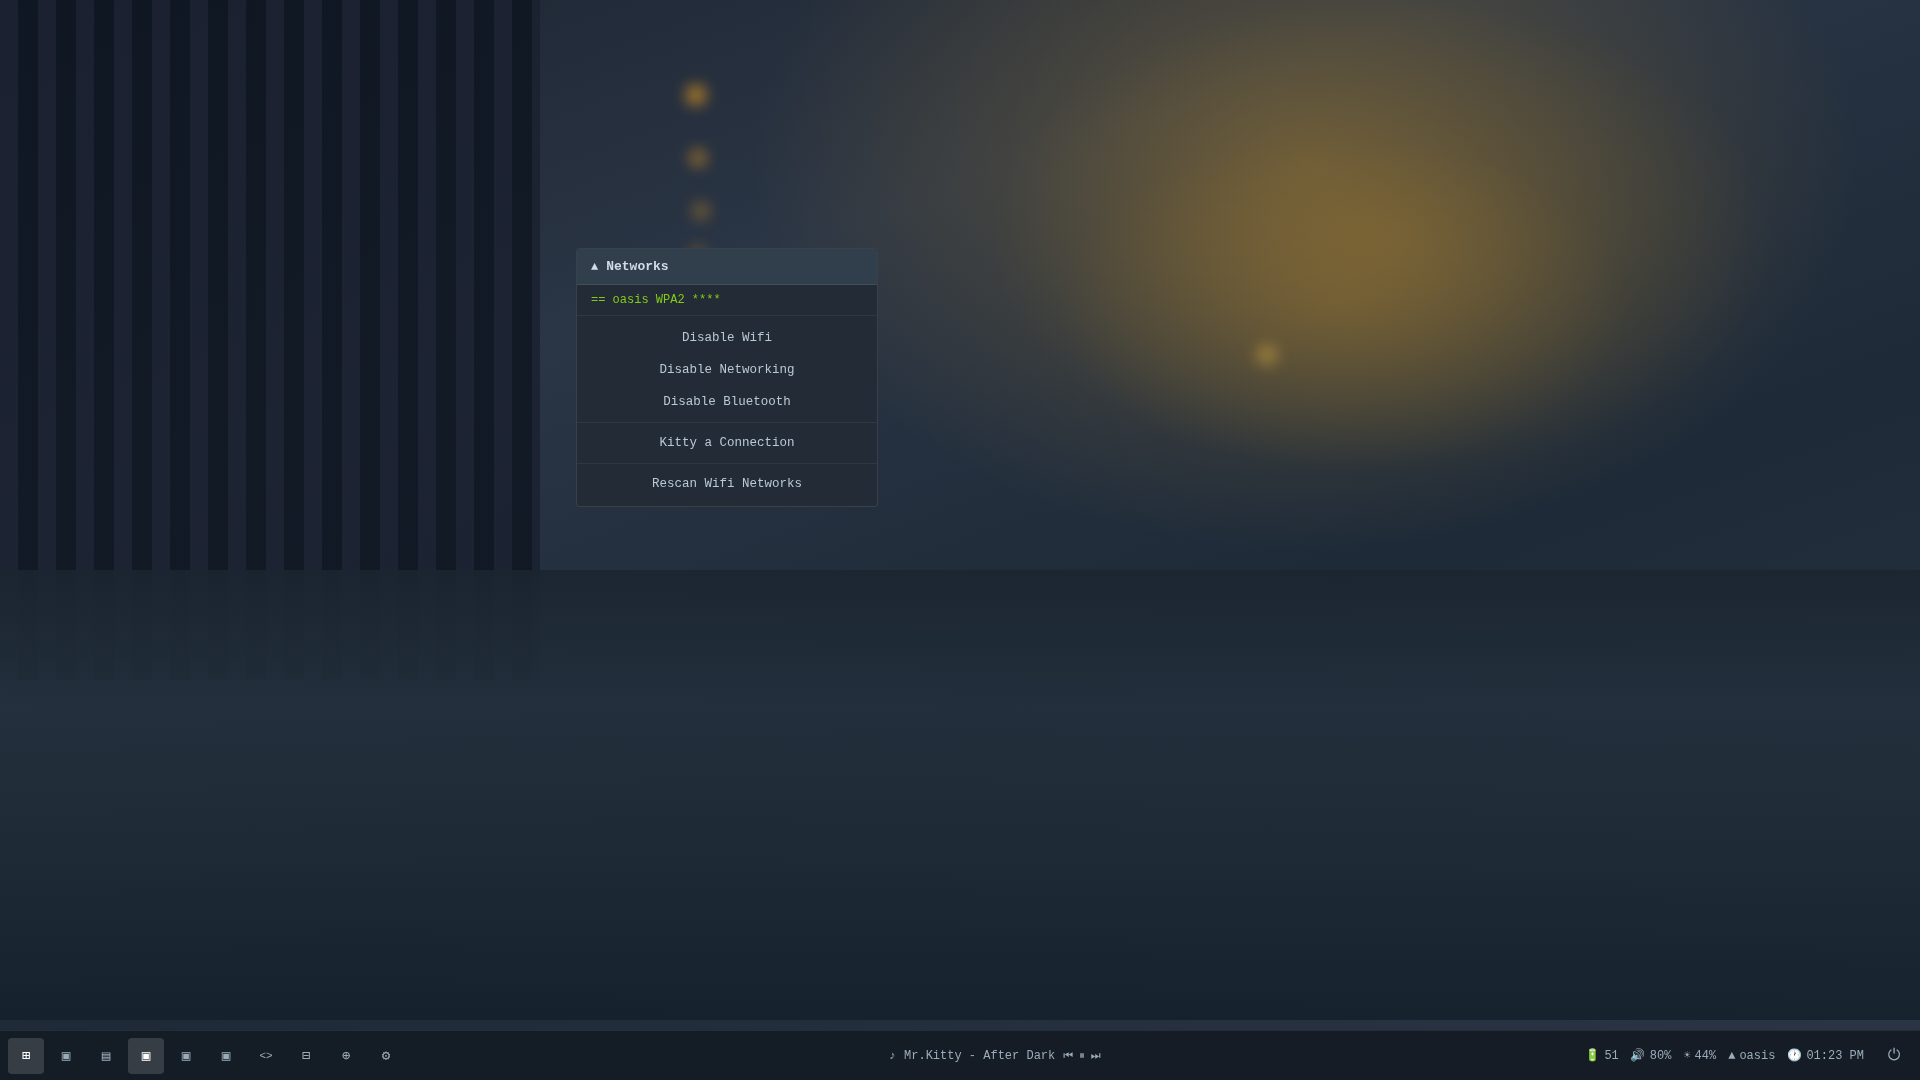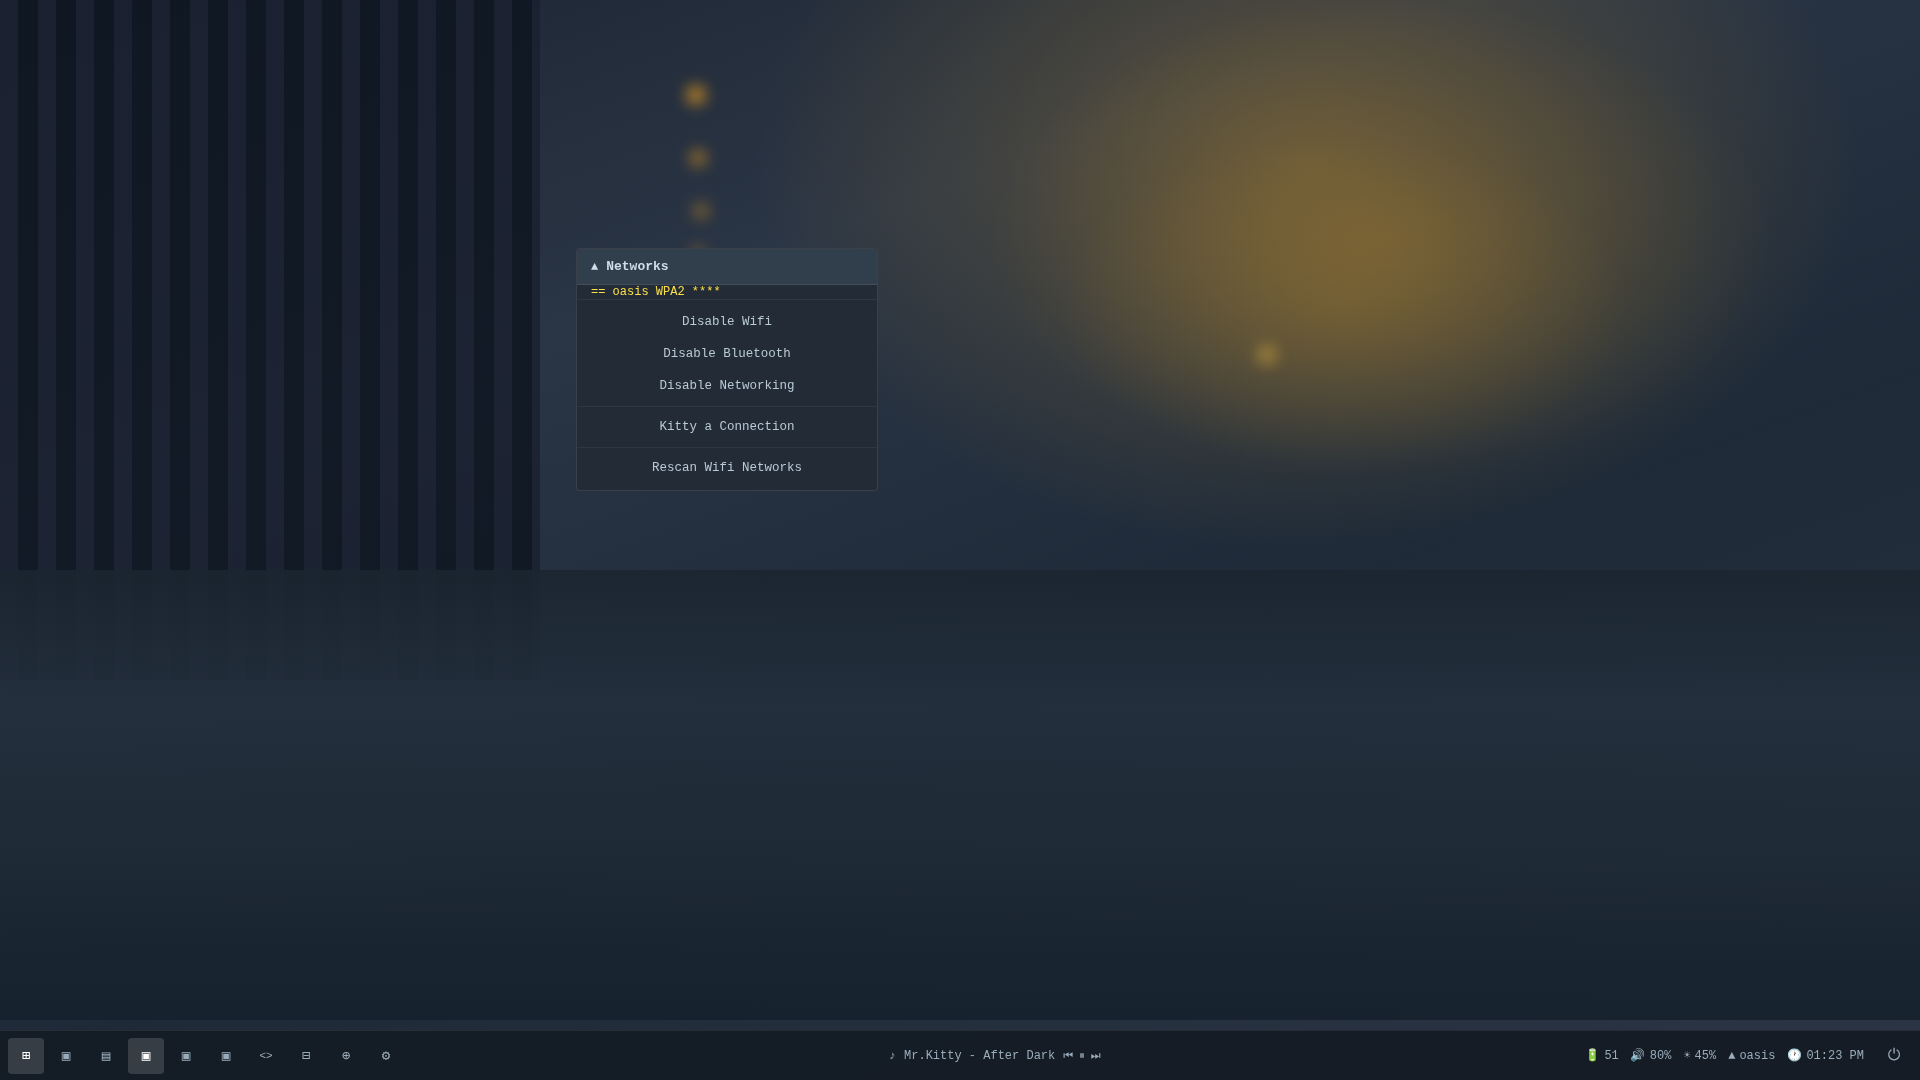--- a/index.html
+++ b/index.html
@@ -174,22 +174,22 @@
       font-weight: bold;
       border-bottom: 1px solid rgba(255,255,255,0.08);
     }
 
     .wifi-icon-header {
       color: #d0dce8;
       font-size: 12px;
     }
 
     .network-current {
-      padding: 0 14px;
-      color: #fde047;
+      padding: 8px 14px;
+      color: #84cc16;
       font-size: 12px;
       font-family: 'Courier New', monospace;
       border-bottom: 1px solid rgba(255,255,255,0.06);
     }
 
     .network-menu-items {
       padding: 6px 0;
       text-align: center;
     }
 
@@ -239,22 +239,22 @@
 </div>
 
 <div class="network-menu">
   <div class="network-menu-header">
     <span class="wifi-icon-header">▲</span>
     <span>Networks</span>
   </div>
   <div class="network-current">== oasis  WPA2  ****</div>
   <div class="network-menu-items">
     <div class="network-menu-item">Disable Wifi</div>
+    <div class="network-menu-item">Disable Networking</div>
     <div class="network-menu-item">Disable Bluetooth</div>
-    <div class="network-menu-item">Disable Networking</div>
     <div class="separator"></div>
     <div class="network-menu-item">Kitty a Connection</div>
     <div class="separator"></div>
     <div class="network-menu-item">Rescan Wifi Networks</div>
   </div>
 </div>
 
 <div class="taskbar">
   <div class="taskbar-left">
     <div class="taskbar-btn active">⊞</div>
@@ -283,21 +283,21 @@
     <div class="taskbar-right-item">
       <span>🔋</span>
       <span>51</span>
     </div>
     <div class="taskbar-right-item">
       <span>🔊</span>
       <span>80%</span>
     </div>
     <div class="taskbar-right-item">
       <span>☀</span>
-      <span>45%</span>
+      <span>44%</span>
     </div>
     <div class="taskbar-right-item">
       <span>▲</span>
       <span>oasis</span>
     </div>
     <div class="taskbar-right-item">
       <span>🕐</span>
       <span>01:23 PM</span>
     </div>
     <div class="taskbar-power">⏻</div>

